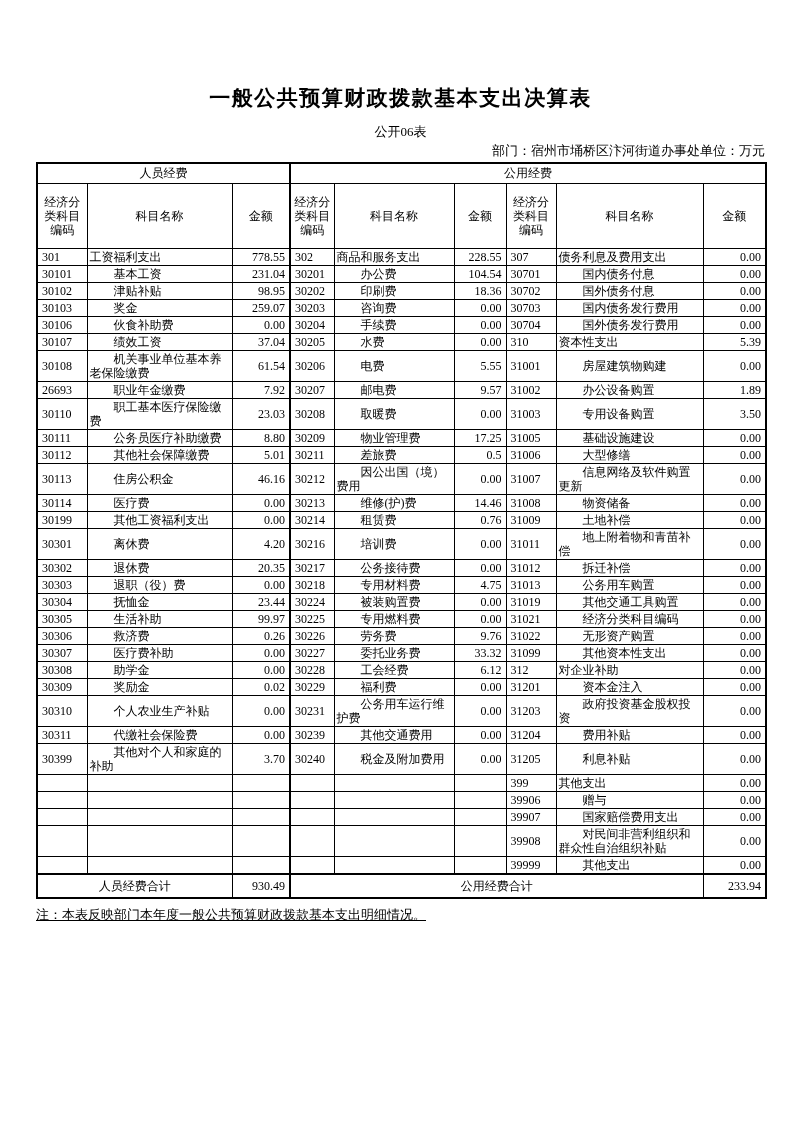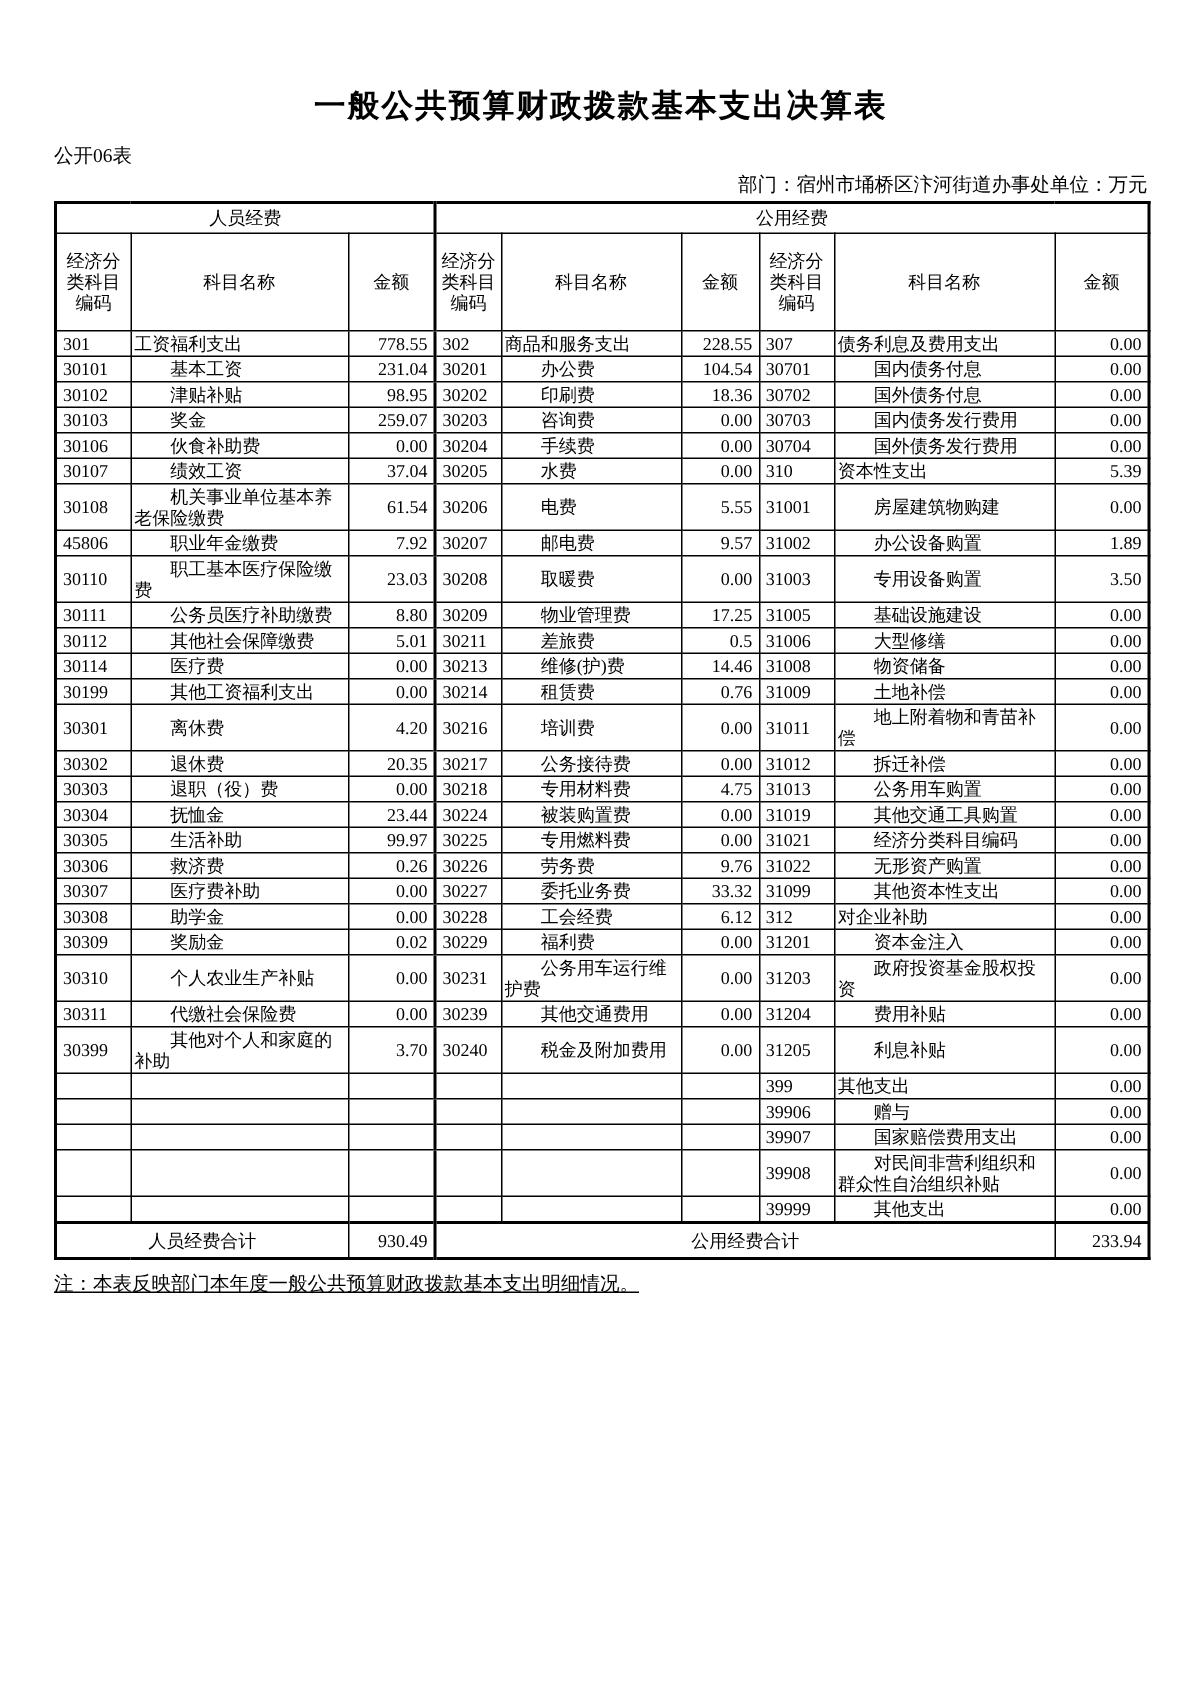--- a/index.html
+++ b/index.html
@@ -1,21 +1,21 @@
 <!DOCTYPE html>
 <html><head>
 <meta charset="utf-8">
 <style>
   html,body{margin:0;padding:0;background:#fff;}
   body{width:793px;height:1122px;color:#000;font-family:"Liberation Serif","DejaVu Serif",serif;}
-  .sheet{padding:56px 28px 0 36px;}
+  .sheet{padding:84px 28px 0 36px;}
   .doc-title{font-family:"Liberation Sans","DejaVu Sans",sans-serif;font-weight:bold;
     font-size:21px;letter-spacing:1.5px;text-align:center;margin:0 0 12px 0;}
   .meta{font-size:13px;line-height:16px;}
-  .meta-top{text-align:left;margin:0 0 3px 0;}
+  .meta-top{text-align:center;margin:0 0 3px 0;}
   .meta-row{display:flex;justify-content:flex-end;margin:0 0 3px 0;}
   table.budget{border-collapse:collapse;table-layout:fixed;width:729px;border:2px solid #000;}
   .budget th,.budget td{border:1px solid #000;font-weight:normal;font-size:12px;
     line-height:14px;padding:1px 2px;vertical-align:middle;text-align:center;
     word-break:break-all;overflow:hidden;}
   .budget tr{height:17px;}
   tr.group-header-row{height:20px;}
   tr.column-header-row th{height:62px;}
   td.code{text-align:left;padding-left:4px;}
   td.name{text-align:left;padding-left:2px;}
@@ -138,21 +138,21 @@
           <td class="name sub">机关事业单位基本养老保险缴费</td>
           <td class="amount">61.54</td>
           <td class="code sec">30206</td>
           <td class="name sub">电费</td>
           <td class="amount">5.55</td>
           <td class="code">31001</td>
           <td class="name sub">房屋建筑物购建</td>
           <td class="amount">0.00</td>
         </tr>
         <tr>
-          <td class="code">45806</td>
+          <td class="code">26693</td>
           <td class="name sub">职业年金缴费</td>
           <td class="amount">7.92</td>
           <td class="code sec">30207</td>
           <td class="name sub">邮电费</td>
           <td class="amount">9.57</td>
           <td class="code">31002</td>
           <td class="name sub">办公设备购置</td>
           <td class="amount">1.89</td>
         </tr>
         <tr>
@@ -179,20 +179,31 @@
         </tr>
         <tr>
           <td class="code">30112</td>
           <td class="name sub">其他社会保障缴费</td>
           <td class="amount">5.01</td>
           <td class="code sec">30211</td>
           <td class="name sub">差旅费</td>
           <td class="amount">0.5</td>
           <td class="code">31006</td>
           <td class="name sub">大型修缮</td>
+          <td class="amount">0.00</td>
+        </tr>
+        <tr>
+          <td class="code">30113</td>
+          <td class="name sub">住房公积金</td>
+          <td class="amount">46.16</td>
+          <td class="code sec">30212</td>
+          <td class="name sub">因公出国（境）费用</td>
+          <td class="amount">0.00</td>
+          <td class="code">31007</td>
+          <td class="name sub">信息网络及软件购置更新</td>
           <td class="amount">0.00</td>
         </tr>
         <tr>
           <td class="code">30114</td>
           <td class="name sub">医疗费</td>
           <td class="amount">0.00</td>
           <td class="code sec">30213</td>
           <td class="name sub">维修(护)费</td>
           <td class="amount">14.46</td>
           <td class="code">31008</td>

